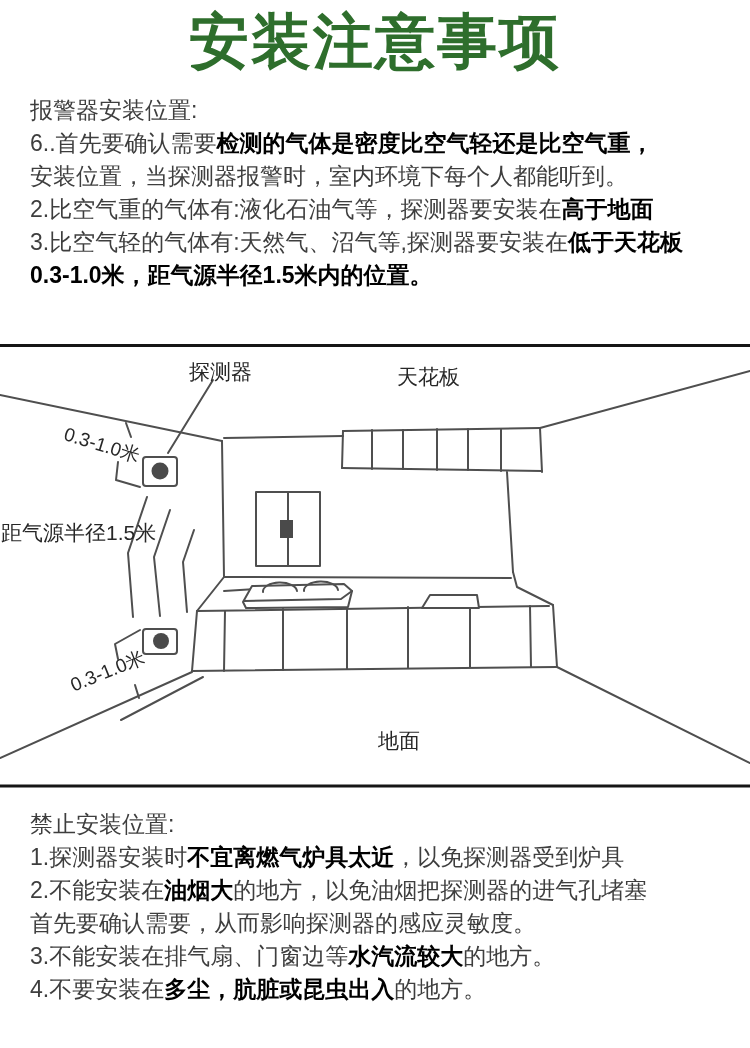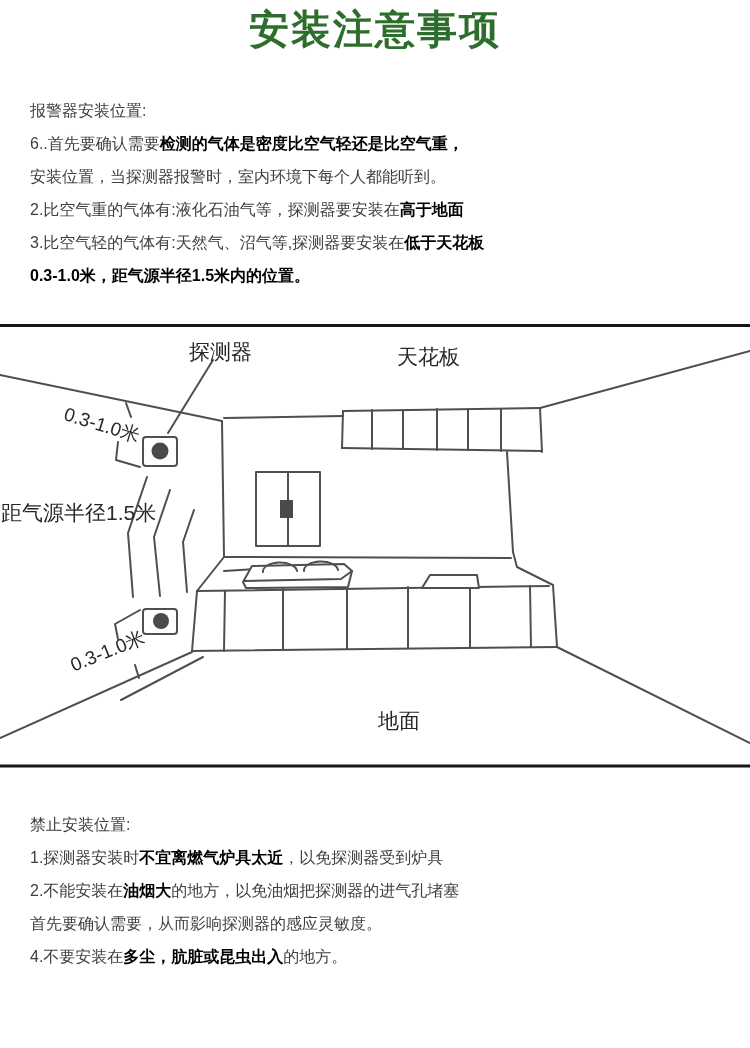--- a/index.html
+++ b/index.html
@@ -2,28 +2,28 @@
 <html><head>
 <meta charset="utf-8">
 <style>
   html,body{margin:0;padding:0;background:#fff;}
   .page{
     position:relative;width:750px;height:1048px;background:#ffffff;overflow:hidden;
     font-family:"Liberation Sans","DejaVu Sans",sans-serif;color:#3e3e3e;
   }
   .main-title{
     position:absolute;top:2px;left:0;width:750px;text-align:center;
-    font-size:40px;font-weight:800;color:#2e6e2c;letter-spacing:2px;margin:0;
+    font-size:60px;font-weight:800;color:#2e6e2c;letter-spacing:2px;margin:0;
   }
   .notes{position:absolute;left:30px;width:712px;}
   .notes-top{top:94px;}
   .notes-bottom{top:808px;}
-  .tline{height:33px;line-height:33px;font-size:16px;white-space:nowrap;color:#3e3e3e;}
+  .tline{height:33px;line-height:33px;font-size:23px;white-space:nowrap;color:#3e3e3e;}
   .tline .hl{color:#000000;font-weight:700;}
-  .diagram{position:absolute;left:0;top:324px;width:750px;height:448px;}
+  .diagram{position:absolute;left:0;top:344px;width:750px;height:448px;}
   svg .ln{stroke:#4f4f4f;stroke-width:2;fill:none;stroke-linecap:round;stroke-linejoin:round;}
   svg .frame{stroke:#161616;stroke-width:3;}
   svg .fillzone{fill:#ffffff;}
   svg .dk{fill:#4a4a4a;}
   svg text{fill:#272727;font-family:"Liberation Sans","DejaVu Sans",sans-serif;}
   .lbl{font-size:21px;}
   .lbl-sm{font-size:19px;}
 </style>
 </head>
 <body>
@@ -130,16 +130,17 @@
       <text class="lbl-sm" x="110" y="333" text-anchor="middle" transform="rotate(-22 110 333)">0.3-1.0米</text>
       <text class="lbl" x="378" y="404">地面</text>
     </svg>
   </div>
 
   <div class="notes notes-bottom">
       <div class="tline"><span>禁止安装位置:</span></div>
       <div class="tline"><span>1.探测器安装时</span><span class="hl">不宜离燃气炉具太近</span><span>，以免探测器受到炉具</span></div>
       <div class="tline"><span>2.不能安装在</span><span class="hl">油烟大</span><span>的地方，以免油烟把探测器的进气孔堵塞</span></div>
       <div class="tline"><span>首先要确认需要，从而影响探测器的感应灵敏度。</span></div>
+      <div class="tline"><span>3.不能安装在排气扇、门窗边等</span><span class="hl">水汽流较大</span><span>的地方。</span></div>
       <div class="tline"><span>4.不要安装在</span><span class="hl">多尘，肮脏或昆虫出入</span><span>的地方。</span></div>
     </div>
 
 </div>
 
 </body></html>

